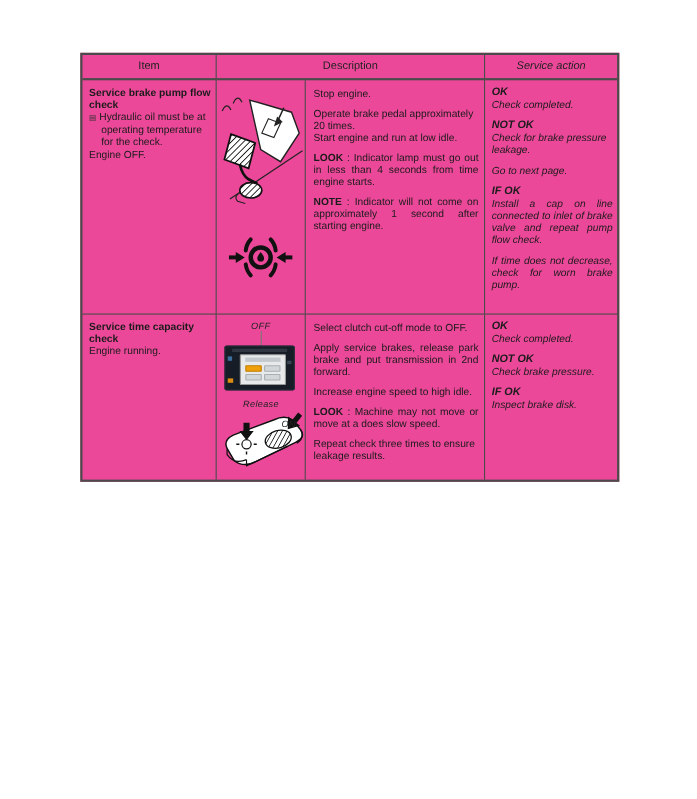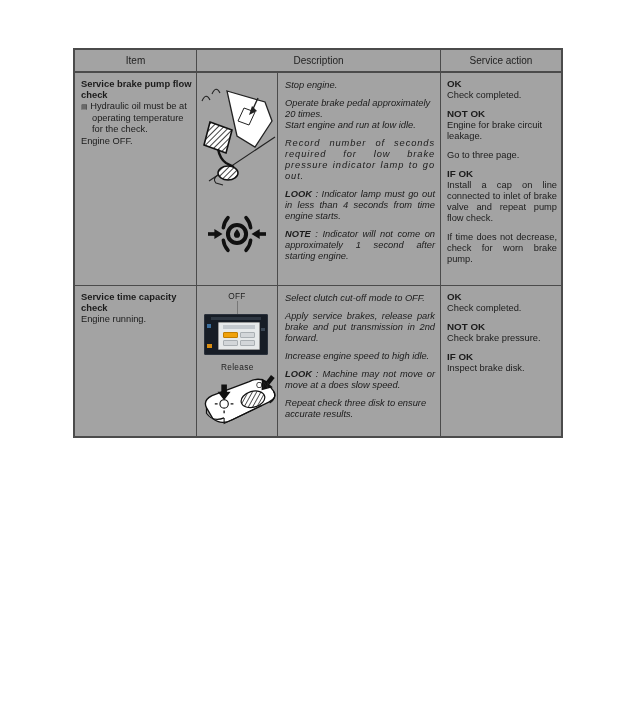--- a/index.html
+++ b/index.html
@@ -8,60 +8,60 @@
     position: relative;
     font-family: "Liberation Sans", "DejaVu Sans", sans-serif;
     color: #1b1b1b;
     -webkit-font-smoothing: antialiased;
   }
 
   
   .tbl {
     position: absolute; left: 73px; top: 48px;
     width: 490px; height: 390px;
-    border: 2px solid #4b4b4b; background: #a3a3a3;
+    border: 2px solid #4b4b4b; background: #ec4899;
     display: grid;
     grid-template-columns: 122px 81px 163px 1fr;
     grid-template-rows: 23px 213px 1fr;
   }
   .c { border-right: 1px solid #4b4b4b; border-bottom: 1px solid #4b4b4b; }
-  .last-col { border-right: none; }
+  .last-col { border-right: none; font-style: italic; }
   .bottom-row { border-bottom: none; }
 
   .hdr {
     display: flex; align-items: center; justify-content: center;
     font-size: 10px; color: #222;
     border-bottom: 2px solid #4b4b4b;
   }
   .h-desc { grid-column: 2 / 4; }
 
   
   .item-cell { padding: 5px 4px 4px 6px; font-size: 9.3px; line-height: 11px; }
   .cell-title { font-weight: bold; font-size: 9.4px; line-height: 11px; }
   .note { margin-top: 1px; padding-left: 11px; text-indent: -11px; }
   .note-marker { font-family: "DejaVu Sans", sans-serif; font-size: 7px; color: #333; }
   .state { margin-top: 1px; }
 
   
   .desc-cell { padding: 7px 5px 0 7px; font-size: 9.3px; line-height: 11px; }
-  .p { margin-bottom: 7px; font-style: italic; }
+  .p { margin-bottom: 7px; }
   .tight { margin-bottom: 0; }
   .jy { text-align: justify; }
   .sp { text-align: justify; letter-spacing: 0.9px; }
   .blabel { font-weight: bold; }
 
   
   .act-cell { padding: 5px 4px 0 6px; font-size: 9.3px; line-height: 11px; }
   .alabel { font-weight: bold; font-size: 9.8px; margin-top: 7px; }
   .alabel.first { margin-top: 0; }
   .atext { margin-top: 1px; }
   .standalone { margin-top: 8px; }
 
   
-  .fig-cell { position: relative; overflow: hidden; }
+  .fig-cell { position: relative; overflow: hidden; font-style: italic; }
   .fig-label { position: absolute; font-size: 8.3px; letter-spacing: 0.3px; color: #222; }
   .lbl-off { top: 5px; left: 0; width: 100%; text-align: center; }
   .off-stem { position: absolute; left: 40px; top: 15px; width: 1px; height: 14px; background: #777; }
   .lbl-release { top: 76px; left: 24px; }
   .lbl-on { top: 94px; left: 59px; z-index: 3; }
 
   .svg-pedal1 { position: absolute; left: 0px; top: 12px; }
   .svg-indicator { position: absolute; left: 11px; top: 140px; }
   .svg-pedal2 { position: absolute; left: 2px; top: 86px; z-index: 2; }
 
@@ -134,35 +134,34 @@
       <rect x="0" y="21" width="8" height="4" fill="#111"></rect>
       <polygon points="57,17.5 57,28.5 48,23" fill="#111"></polygon>
       <rect x="56" y="21" width="8" height="4" fill="#111"></rect>
     </svg>
   </div>
 
   <div class="c desc-cell">
     <div class="p">Stop engine.</div>
     <div class="p tight">Operate brake pedal approximately 20 times.</div>
     <div class="p">Start engine and run at low idle.</div>
-    <div class="p sp">Record number of seconds required for low brake pressure indicator lamp to go out.</div>
     <div class="p jy">
       <span class="blabel">LOOK</span><span> : Indicator lamp must go out in less than 4 seconds from time engine starts.</span>
     </div>
     <div class="p jy">
       <span class="blabel">NOTE</span><span> : Indicator will not come on approximately 1 second after starting engine.</span>
     </div>
   </div>
 
   <div class="c act-cell last-col">
     <div class="alabel first">OK</div>
     <div class="atext">Check completed.</div>
     <div class="alabel">NOT OK</div>
-    <div class="atext">Engine for brake circuit leakage.</div>
-    <div class="standalone">Go to three page.</div>
+    <div class="atext">Check for brake pressure leakage.</div>
+    <div class="standalone">Go to next page.</div>
     <div class="alabel">IF OK</div>
     <div class="atext jy">Install a cap on line connected to inlet of brake valve and repeat pump flow check.</div>
     <div class="standalone jy">If time does not decrease, check for worn brake pump.</div>
   </div>
 
   <div class="c item-cell bottom-row">
     <div class="cell-title">Service time capacity check</div>
     <div class="state">Engine running.</div>
   </div>
 
@@ -213,21 +212,21 @@
     </svg>
   </div>
 
   <div class="c desc-cell bottom-row">
     <div class="p">Select clutch cut-off mode to OFF.</div>
     <div class="p jy">Apply service brakes, release park brake and put transmission in 2nd forward.</div>
     <div class="p">Increase engine speed to high idle.</div>
     <div class="p jy">
       <span class="blabel">LOOK</span><span> : Machine may not move or move at a does slow speed.</span>
     </div>
-    <div class="p">Repeat check three disk to ensure accurate results.</div>
+    <div class="p">Repeat check three times to ensure leakage results.</div>
   </div>
 
   <div class="c act-cell last-col bottom-row">
     <div class="alabel first">OK</div>
     <div class="atext">Check completed.</div>
     <div class="alabel">NOT OK</div>
     <div class="atext">Check brake pressure.</div>
     <div class="alabel">IF OK</div>
     <div class="atext">Inspect brake disk.</div>
   </div>

